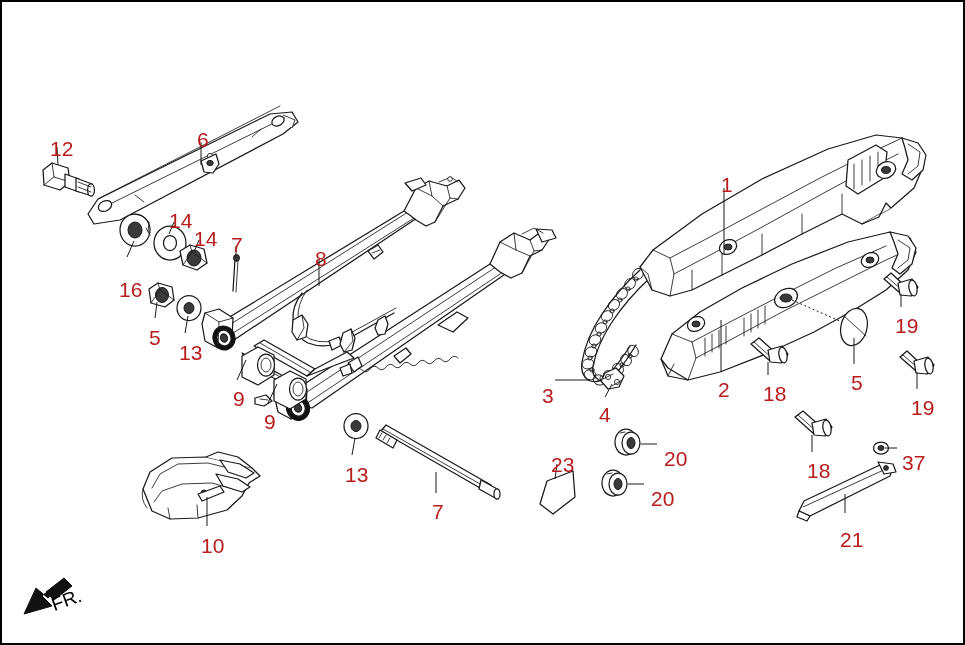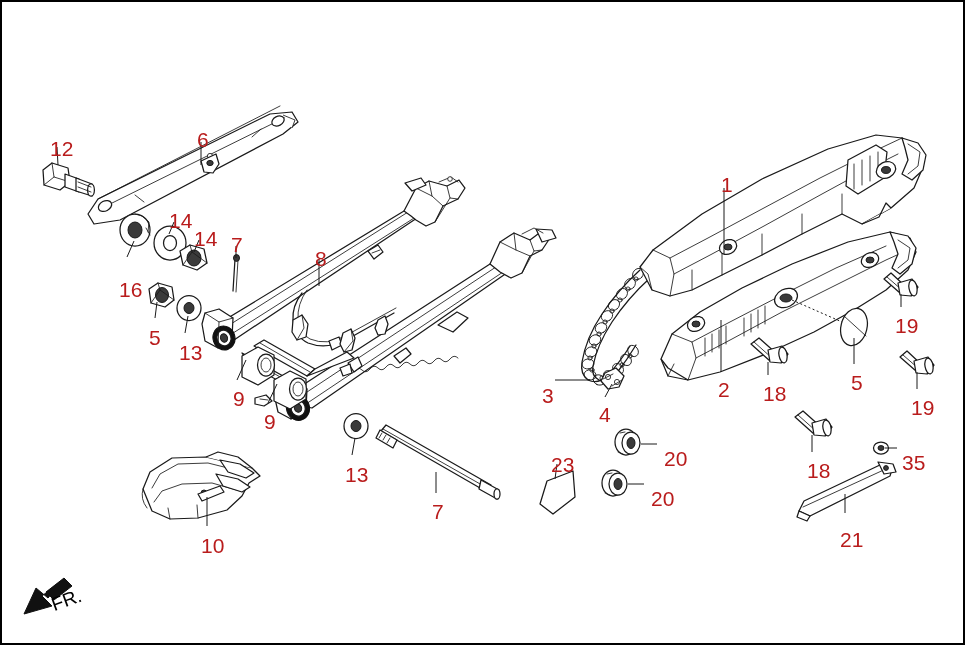--- a/index.html
+++ b/index.html
@@ -406,17 +406,17 @@
       <div class="lbl" style="left: 167px; top: 208px;">14</div>
       <div class="lbl" style="left: 117px; top: 277px;">16</div>
       <div class="lbl" style="left: 229px; top: 232px;">7</div>
       <div class="lbl" style="left: 761px; top: 381px;">18</div>
       <div class="lbl" style="left: 805px; top: 458px;">18</div>
       <div class="lbl" style="left: 893px; top: 313px;">19</div>
       <div class="lbl" style="left: 909px; top: 395px;">19</div>
       <div class="lbl" style="left: 662px; top: 446px;">20</div>
       <div class="lbl" style="left: 649px; top: 486px;">20</div>
       <div class="lbl" style="left: 838px; top: 520px; margin-top: 7px;">21</div>
-      <div class="lbl" style="left: 900px; top: 450px;">35</div>
+      <div class="lbl" style="left: 900px; top: 450px;">37</div>
       <div class="lbl" style="left: 549px; top: 452px;">23</div>
     </div>
 
 </div>
 
 </body></html>

